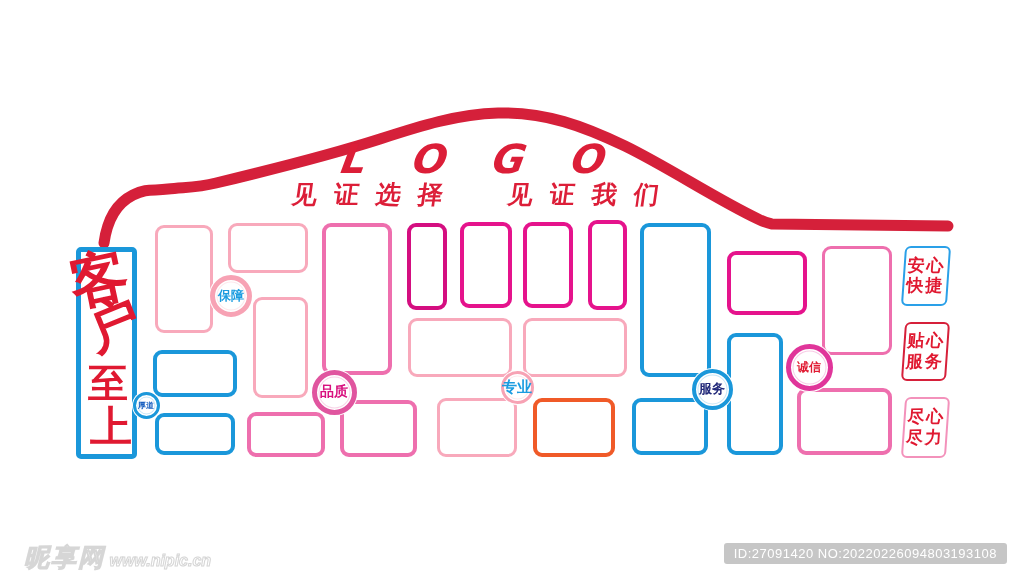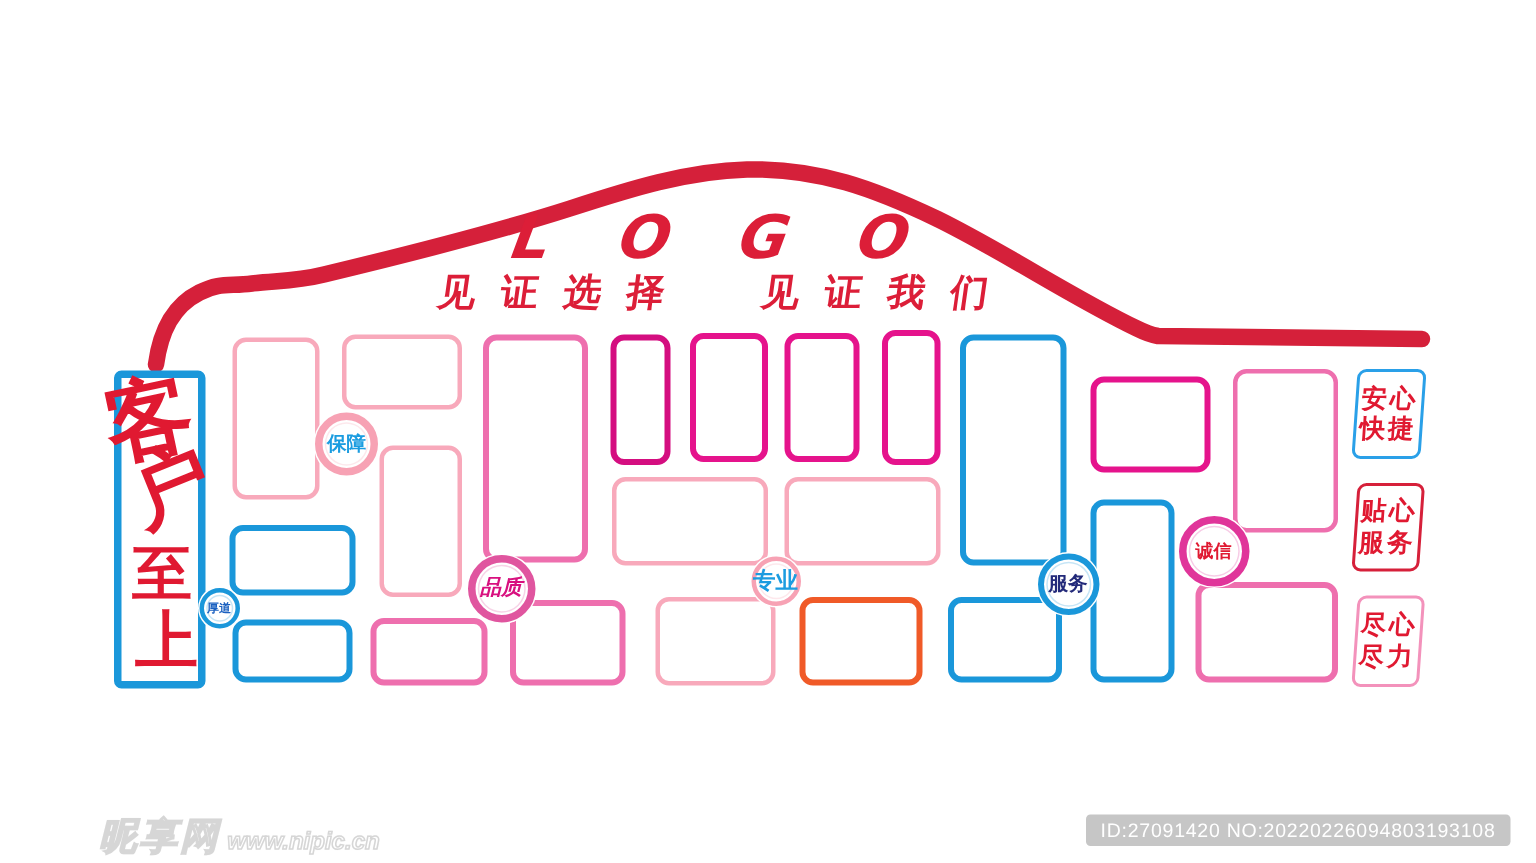--- a/index.html
+++ b/index.html
@@ -39,21 +39,21 @@
   .vbox{
     position:absolute;border-radius:6px;background:#fff;display:flex;flex-direction:column;
     align-items:center;justify-content:center;color:#e01931;font-weight:bold;
     transform:skewX(-4deg);line-height:1.2;letter-spacing:2px;
   }
   
   .watermark{
     position:absolute;left:24px;top:541px;color:#ffffff;font-style:italic;font-weight:bold;
     -webkit-text-stroke:1px #d6d6d6;text-shadow:0 0 1px #dcdcdc;white-space:nowrap;
   }
-  .wm-site{font-size:25px;letter-spacing:2px;margin-left:42px;}
+  .wm-site{font-size:25px;letter-spacing:2px;}
   .wm-url{font-size:16px;}
   .idbadge{
     position:absolute;right:17px;top:543px;height:21px;background:#c6c6c6;border-radius:3px;
     color:#ffffff;font-size:13px;line-height:21px;padding:0 10px;letter-spacing:0.5px;
   }
   svg.curve{position:absolute;left:0;top:0;}
 </style>
 </head>
 <body>
 
@@ -101,21 +101,21 @@
       <div class="frame" style="left: 247px; top: 412px; width: 78px; height: 45px; border: 4px solid rgb(238, 111, 174);"></div>
       <div class="frame" style="left: 340px; top: 400px; width: 77px; height: 57px; border: 4px solid rgb(238, 111, 174);"></div>
       <div class="frame" style="left: 437px; top: 398px; width: 80px; height: 59px; border: 3px solid rgb(248, 169, 187);"></div>
       <div class="frame" style="left: 533px; top: 398px; width: 82px; height: 59px; border: 4px solid rgb(240, 90, 40);"></div>
       <div class="frame" style="left: 632px; top: 398px; width: 76px; height: 57px; border: 4px solid rgb(26, 151, 218);"></div>
       <div class="frame" style="left: 797px; top: 388px; width: 95px; height: 67px; border: 4px solid rgb(238, 111, 174);"></div>
     </div>
   <div id="badges">
       <div class="badge" style="left: 210px; top: 275px; width: 42px; height: 42px; border: 5px solid rgb(247, 162, 180); color: rgb(27, 156, 224); font-size: 13px; box-shadow: rgb(255, 255, 255) 0px 0px 0px 1.5px inset, rgba(247, 162, 180, 0.25) 0px 0px 0px 2.5px inset, rgb(255, 255, 255) 0px 0px 0px 1px;">保障</div>
       <div class="badge" style="left: 132.5px; top: 391.5px; width: 27px; height: 27px; border: 3px solid rgb(26, 151, 218); color: rgb(26, 96, 192); font-size: 8px; box-shadow: rgb(255, 255, 255) 0px 0px 0px 1.5px inset, rgba(26, 151, 218, 0.25) 0px 0px 0px 2.5px inset, rgb(255, 255, 255) 0px 0px 0px 1px;">厚道</div>
-      <div class="badge" style="left: 311.5px; top: 369.5px; width: 45px; height: 45px; border: 5px solid rgb(224, 85, 159); color: rgb(216, 16, 127); font-size: 14px; box-shadow: rgb(255, 255, 255) 0px 0px 0px 1.5px inset, rgba(224, 85, 159, 0.25) 0px 0px 0px 2.5px inset, rgb(255, 255, 255) 0px 0px 0px 1px; font-style: italic;">品质</div>
+      <div class="badge" style="left: 311.5px; top: 369.5px; width: 45px; height: 45px; border: 5px solid rgb(224, 85, 159); color: rgb(216, 16, 127); font-size: 14px; box-shadow: rgb(255, 255, 255) 0px 0px 0px 1.5px inset, rgba(224, 85, 159, 0.25) 0px 0px 0px 2.5px inset, rgb(255, 255, 255) 0px 0px 0px 1px;">品质</div>
       <div class="badge" style="left: 500.5px; top: 370.5px; width: 33px; height: 33px; border: 3px solid rgb(247, 162, 180); color: rgb(27, 156, 224); font-size: 15px; box-shadow: rgb(255, 255, 255) 0px 0px 0px 1.5px inset, rgba(247, 162, 180, 0.25) 0px 0px 0px 2.5px inset, rgb(255, 255, 255) 0px 0px 0px 1px;">专业</div>
       <div class="badge" style="left: 691.5px; top: 368.5px; width: 41px; height: 41px; border: 4px solid rgb(26, 151, 218); color: rgb(35, 42, 122); font-size: 13px; box-shadow: rgb(255, 255, 255) 0px 0px 0px 1.5px inset, rgba(26, 151, 218, 0.25) 0px 0px 0px 2.5px inset, rgb(255, 255, 255) 0px 0px 0px 1px;">服务</div>
       <div class="badge" style="left: 785.5px; top: 343.5px; width: 47px; height: 47px; border: 5px solid rgb(224, 53, 154); color: rgb(224, 25, 49); font-size: 12px; box-shadow: rgb(255, 255, 255) 0px 0px 0px 1.5px inset, rgba(224, 53, 154, 0.25) 0px 0px 0px 2.5px inset, rgb(255, 255, 255) 0px 0px 0px 1px;">诚信</div>
     </div>
   <div id="vboxes">
       <div class="vbox" style="left: 903px; top: 246px; width: 46px; height: 60px; border: 2px solid rgb(42, 160, 232); font-size: 17px;">
         <div>安心</div>
         <div>快捷</div>
       </div>
       <div class="vbox" style="left: 903px; top: 322px; width: 45px; height: 59px; border: 2px solid rgb(214, 32, 58); font-size: 17px;">

